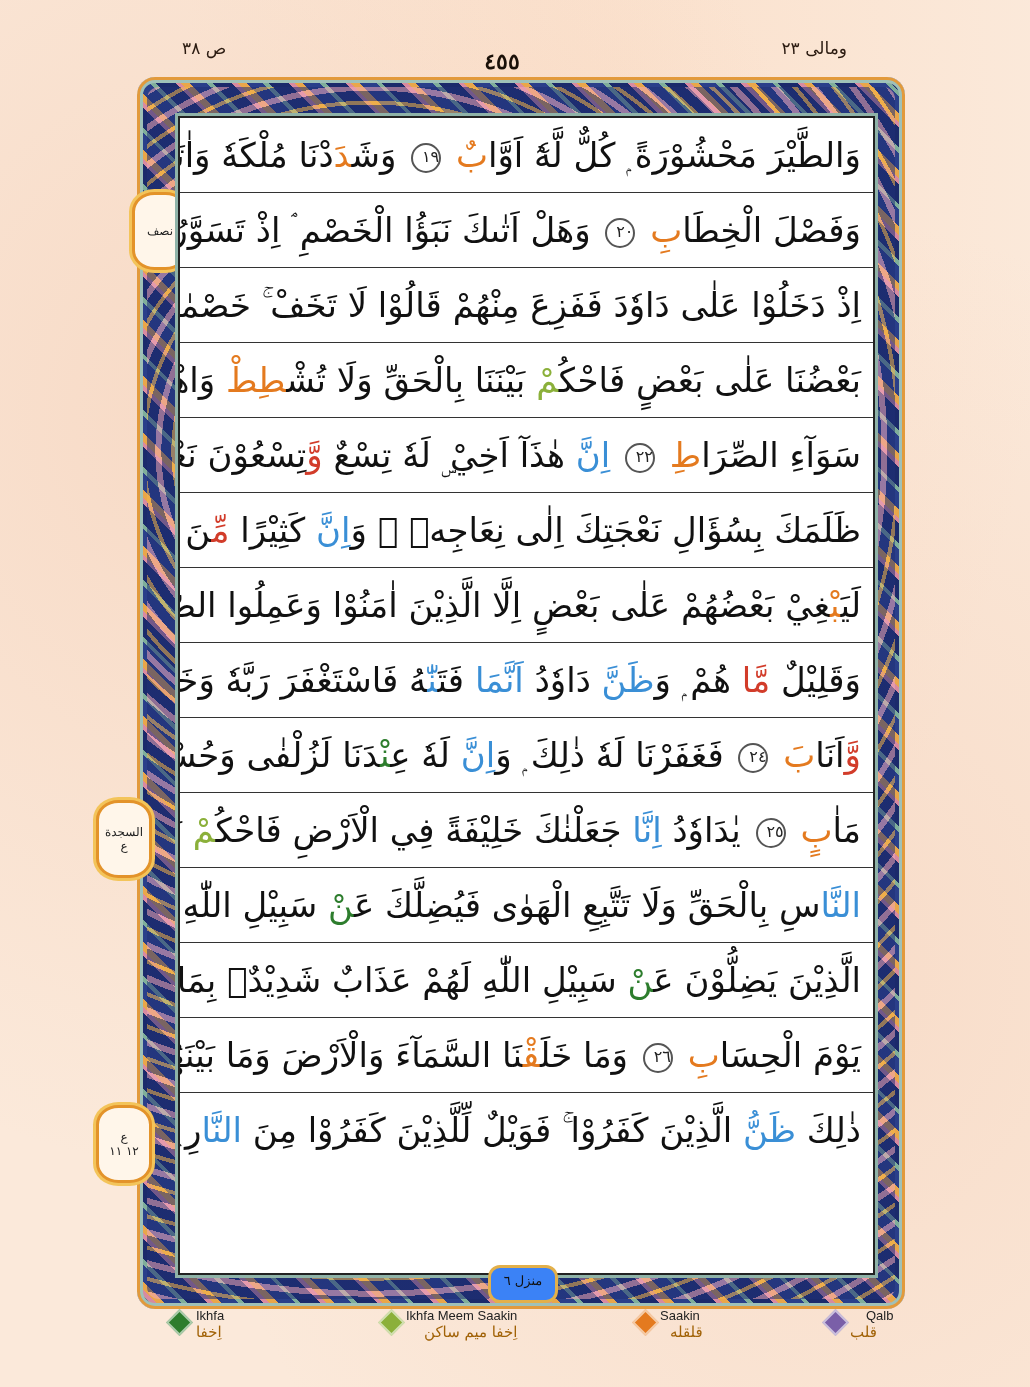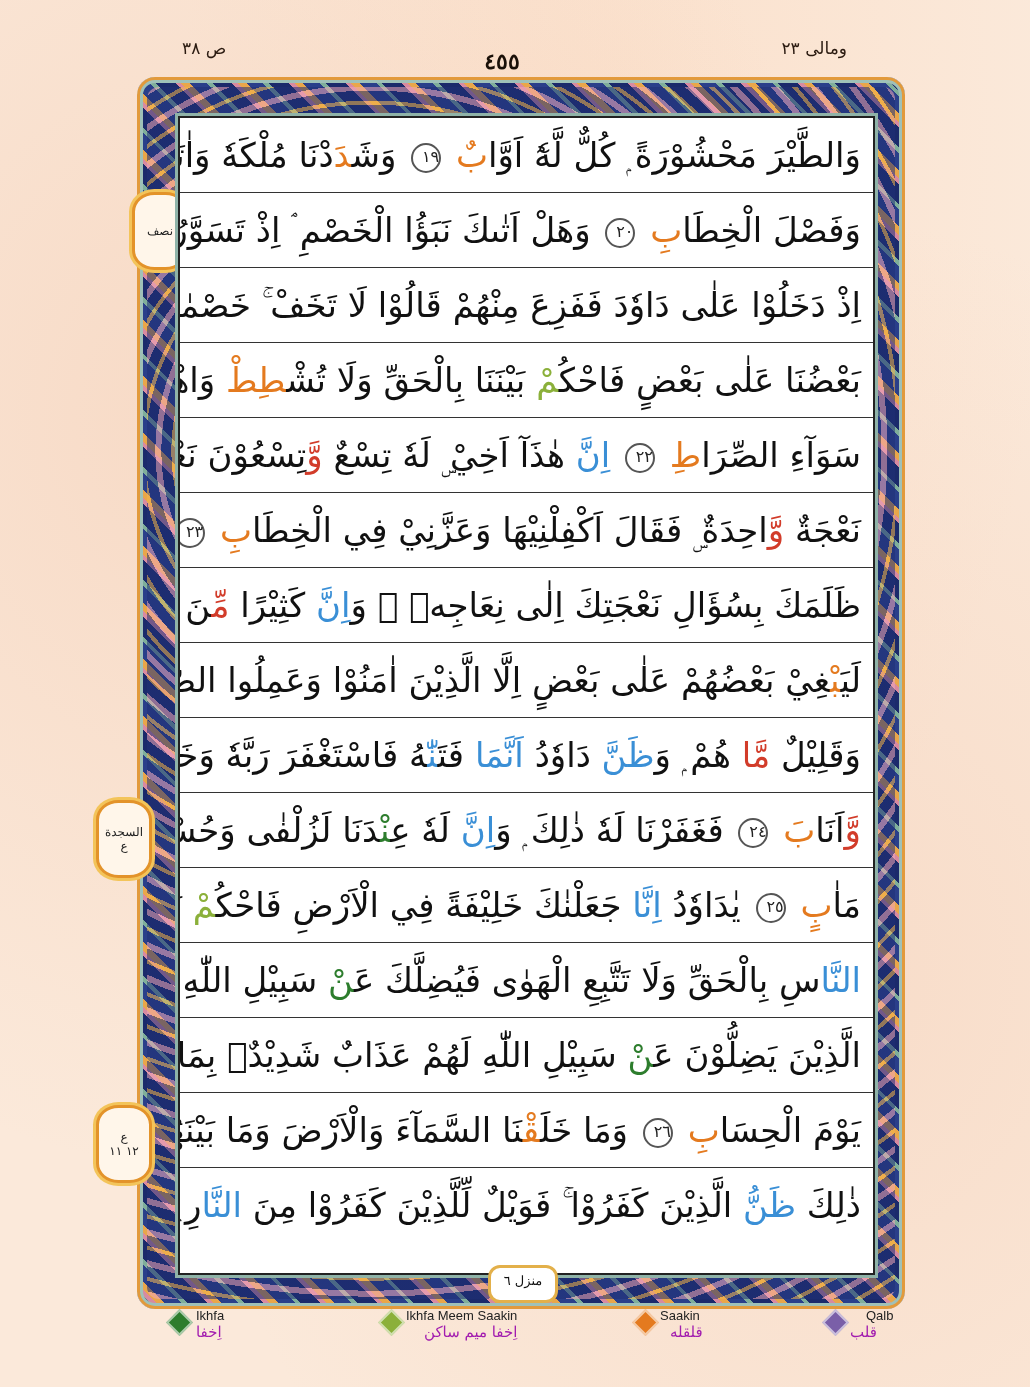--- a/index.html
+++ b/index.html
@@ -53,28 +53,28 @@
 
   .side-marker {
     position:absolute; left:96px; width:50px; height:72px;
     background:#fff6ea; border:3px solid #e3932a; border-radius:40% 40% 40% 40% / 25% 25% 25% 25%;
     box-shadow:0 0 0 3px #f3c45a;
     font-family:"DejaVu Serif", serif; font-size:12px; color:#222; text-align:center;
     display:flex; align-items:center; justify-content:center; flex-direction:column;
   }
   .manzil {
     position:absolute; left:488px; top:1265px; width:64px; height:32px;
-    background:#ffffff; border:3px solid #e3b04a; border-radius:12px;
+    background:#3b82f6; border:3px solid #e3b04a; border-radius:12px;
     font-family:"DejaVu Serif", serif; font-size:13px; text-align:center; line-height:26px; color:#111;
   }
   .legend { position:absolute; top:1305px; left:0; width:1030px; height:60px; }
   .leg-item { position:absolute; top:0; }
   .diamond { position:absolute; top:8px; width:15px; height:15px; transform:rotate(45deg); border:2px solid rgba(255,255,255,0.6); }
   .leg-en { position:absolute; top:3px; font-family:"Liberation Sans", sans-serif; font-weight:normal; font-size:13px; color:#222; white-space:nowrap; }
-  .leg-ar { position:absolute; top:18px; font-family:"DejaVu Serif", serif; font-size:15px; color:#a21caf; white-space:nowrap; direction:rtl; }
+  .leg-ar { position:absolute; top:18px; font-family:"DejaVu Serif", serif; font-size:15px; color:#a16207; white-space:nowrap; direction:rtl; }
 </style>
 </head>
 <body>
 
 <div class="header">
   <span class="hdr-left">ص ٣٨</span>
   <span class="hdr-center">٤٥٥</span>
   <span class="hdr-right">ومالى ٢٣</span>
 </div>
 
@@ -119,26 +119,20 @@
 
   <div class="line">
     <span>سَوَآءِ الصِّرَا</span><span class="c-qalqala">طِ</span>
     <span class="ayah">٢٢</span>
     <span class="c-idgham">اِنَّ</span>
     <span>هٰذَآ اَخِيْ ۣ لَهٗ تِسْعٌ</span>
     <span class="c-ghunna">وَّ</span><span>تِسْعُوْنَ نَعْجَةً</span>
     
   </div>
 
-  <div class="line">
-    <span>نَعْجَةٌ</span>
-    <span class="c-ghunna">وَّ</span><span>احِدَةٌ ۣ فَقَالَ اَكْفِلْنِيْهَا وَعَزَّنِيْ فِي الْخِطَا</span><span class="c-qalqala">بِ</span>
-    <span class="ayah">٢٣</span>
-    
-  </div>
 
   <div class="line">
     <span>ظَلَمَكَ بِسُؤَالِ نَعْجَتِكَ اِلٰى نِعَاجِهٖ ۭ وَ</span><span class="c-idgham">اِنَّ</span>
     <span>كَثِيْرًا</span>
     <span class="c-ghunna">مِّ</span><span>نَ الْخُلَطَآءِ</span>
   </div>
 
   <div class="line">
     <span>لَيَ</span><span class="c-qalqala">بْ</span><span>غِيْ بَعْضُهُمْ عَلٰى بَعْضٍ اِلَّا الَّذِيْنَ اٰمَنُوْا وَعَمِلُوا الصّٰلِحٰتِ</span>
   </div>

